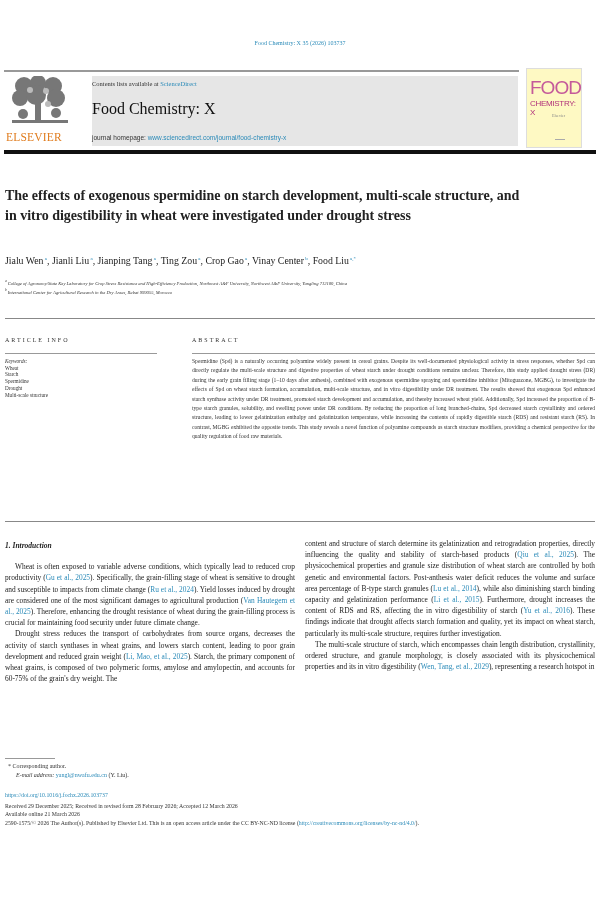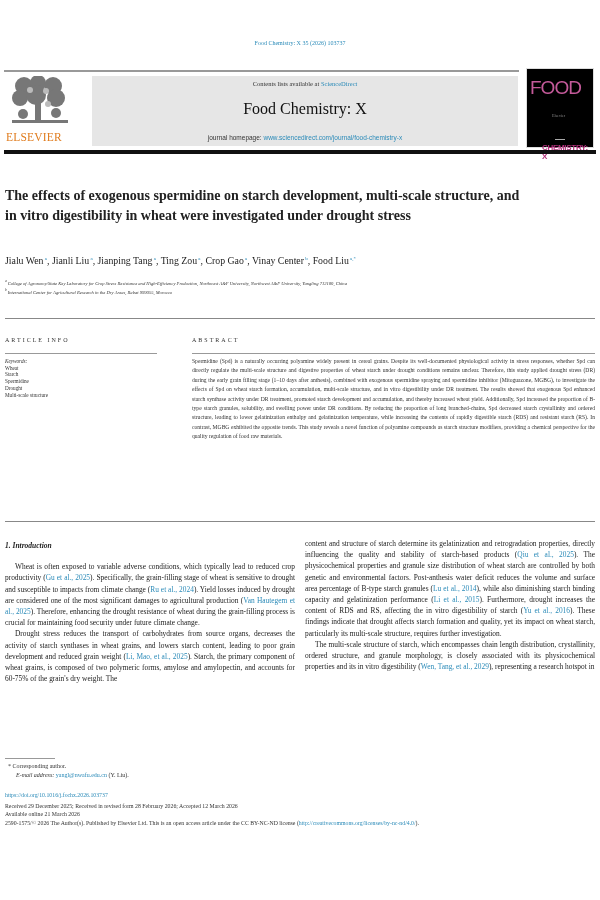--- a/index.html
+++ b/index.html
@@ -7,27 +7,27 @@
     body { font-family: "Liberation Serif", "DejaVu Serif", serif; color: #222; position: relative; }
     a, .link { color: #2a8ab8; text-decoration: none; }
 
     .running-head { position: absolute; top: 40px; left: 0; width: 600px; text-align: center; font-size: 6px; color: #2a7fb0; }
 
     .masthead { position: absolute; top: 64px; left: 4px; width: 592px; height: 90px; }
     .top-rule { position: absolute; top: 6px; left: 0; width: 515px; height: 2px; background: #999; }
     .elsevier-logo { position: absolute; top: 12px; left: 2px; width: 70px; height: 70px; }
     .elsevier-tree { position: absolute; top: 0; left: 2px; width: 64px; height: 52px; }
     .elsevier-word { position: absolute; top: 55px; left: 0; width: 72px; font-size: 11.5px; letter-spacing: 0.2px; color: #e07c1e; font-family: "Liberation Serif", serif; }
-    .journal-box { position: absolute; top: 12px; left: 88px; width: 426px; height: 70px; background: #e6e6e6; text-align: center; }
+    .journal-box { position: absolute; top: 12px; left: 88px; width: 426px; height: 70px; background: #e6e6e6; }
     .contents-line { position: absolute; top: 4px; width: 100%; font-size: 6.5px; color: #333; }
     .journal-title { position: absolute; top: 24px; width: 100%; font-size: 16px; color: #111; }
     .homepage-line { position: absolute; top: 58px; width: 100%; font-size: 6.5px; color: #333; font-family: "Liberation Sans", sans-serif; }
-    .cover { position: absolute; top: 4px; left: 522px; width: 68px; height: 80px; border: 1px solid #ddd; background: #000000; }
+    .cover { position: absolute; top: 4px; left: 522px; width: 56px; height: 80px; border: 1px solid #ddd; background: #fef9c3; }
     .cover-food { position: absolute; top: 8px; left: 3px; font-family: "Liberation Sans", sans-serif; font-size: 19px; color: #c45a9a; letter-spacing: -1px; font-weight: 300; }
-    .cover-chem { position: absolute; top: 30px; left: 15px; font-family: "Liberation Sans", sans-serif; font-size: 8px; font-weight: bold; color: #b0307a; letter-spacing: -0.3px; margin-top: 44px; }
+    .cover-chem { position: absolute; top: 30px; left: 3px; font-family: "Liberation Sans", sans-serif; font-size: 8px; font-weight: normal; color: #b0307a; letter-spacing: -0.3px; }
     .cover-small { position: absolute; top: 44px; left: 25px; font-size: 4px; color: #888; }
     .cover-mark { position: absolute; top: 70px; left: 28px; width: 10px; height: 1px; background: #aaa; }
     .thick-rule { position: absolute; top: 86px; left: 0; width: 592px; height: 4px; background: #111; }
 
     .title { position: absolute; top: 186px; left: 5px; width: 520px; font-size: 14px; line-height: 20px; color: #222; }
     .authors { position: absolute; top: 255px; left: 5px; width: 590px; font-size: 9.8px; color: #222; }
     .authors sup { color: #2a8ab8; font-size: 5px; }
     .affils { position: absolute; top: 278px; left: 5px; width: 590px; font-size: 4.6px; line-height: 7px; font-style: italic; color: #333; }
     .affils sup { font-size: 3.5px; }
     .rule1 { position: absolute; top: 318px; left: 5px; width: 590px; height: 1px; background: #888; }

